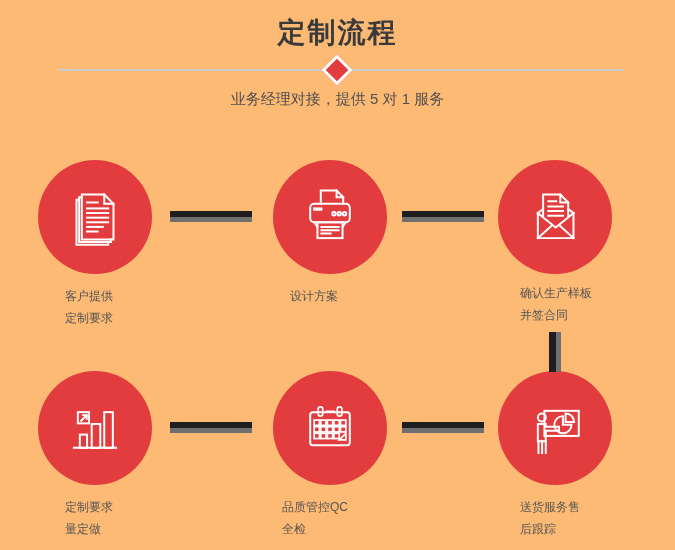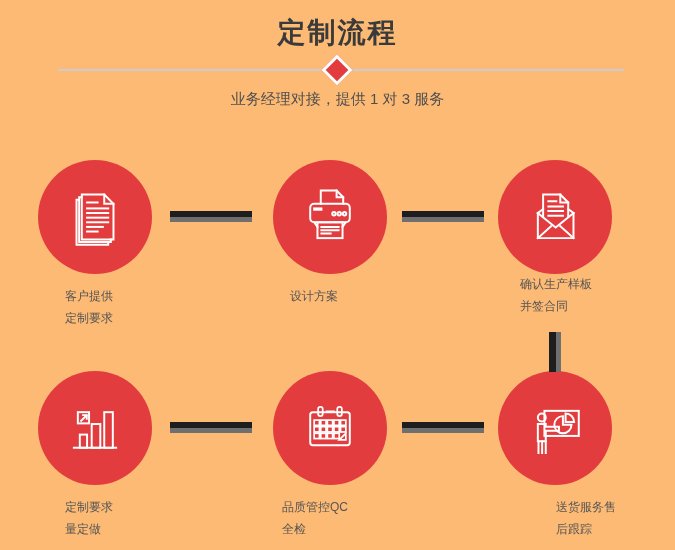--- a/index.html
+++ b/index.html
@@ -44,40 +44,40 @@
   
   #c1 { left:38px;  top:160px; }
   #c2 { left:273px; top:160px; }
   #c3 { left:498px; top:160px; }
   #c4 { left:38px;  top:371px; }
   #c5 { left:273px; top:371px; }
   #c6 { left:498px; top:371px; }
   
   #l1 { left:65px;  top:285px; }
   #l2 { left:290px; top:285px; }
-  #l3 { left:520px; top:273px; }
+  #l3 { left:520px; top:282px; }
   #l4 { left:65px;  top:496px; }
   #l5 { left:282px; top:496px; }
-  #l6 { left:520px; top:496px;margin-left:36px; }
+  #l6 { left:520px; top:496px; }
   
   #h1 { left:170px; top:211px; }
   #h2 { left:402px; top:211px; }
   #h3 { left:170px; top:422px; }
   #h4 { left:402px; top:422px; }
   #v1 { left:549px; top:332px; }
 </style>
 </head>
 <body>
 
 <div class="canvas">
 
   <div class="page-title">定制流程</div>
   <div class="hline"></div>
   <div class="diamond"></div>
-  <div class="subtitle">业务经理对接，提供 1 对 3 服务</div>
+  <div class="subtitle">业务经理对接，提供 5 对 1 服务</div>
 
   <div class="step-circle" id="c1">
     <span>
       <svg width="66" height="66" viewBox="0 0 100 100" fill="none" stroke="#fff" stroke-width="3" stroke-linecap="square">
         <path d="M30 20 L26 20 L26 88 L74 88 L74 84"></path>
         <path d="M26 24 L22 24 L22 92 L70 92 L70 88"></path>
         <path d="M30 16 L64 16 L78 30 L78 84 L30 84 Z"></path>
         <path d="M64 16 L64 30 L78 30"></path>
         <path d="M38 28 L54 28"></path>
         <path d="M38 37 L70 37"></path>

